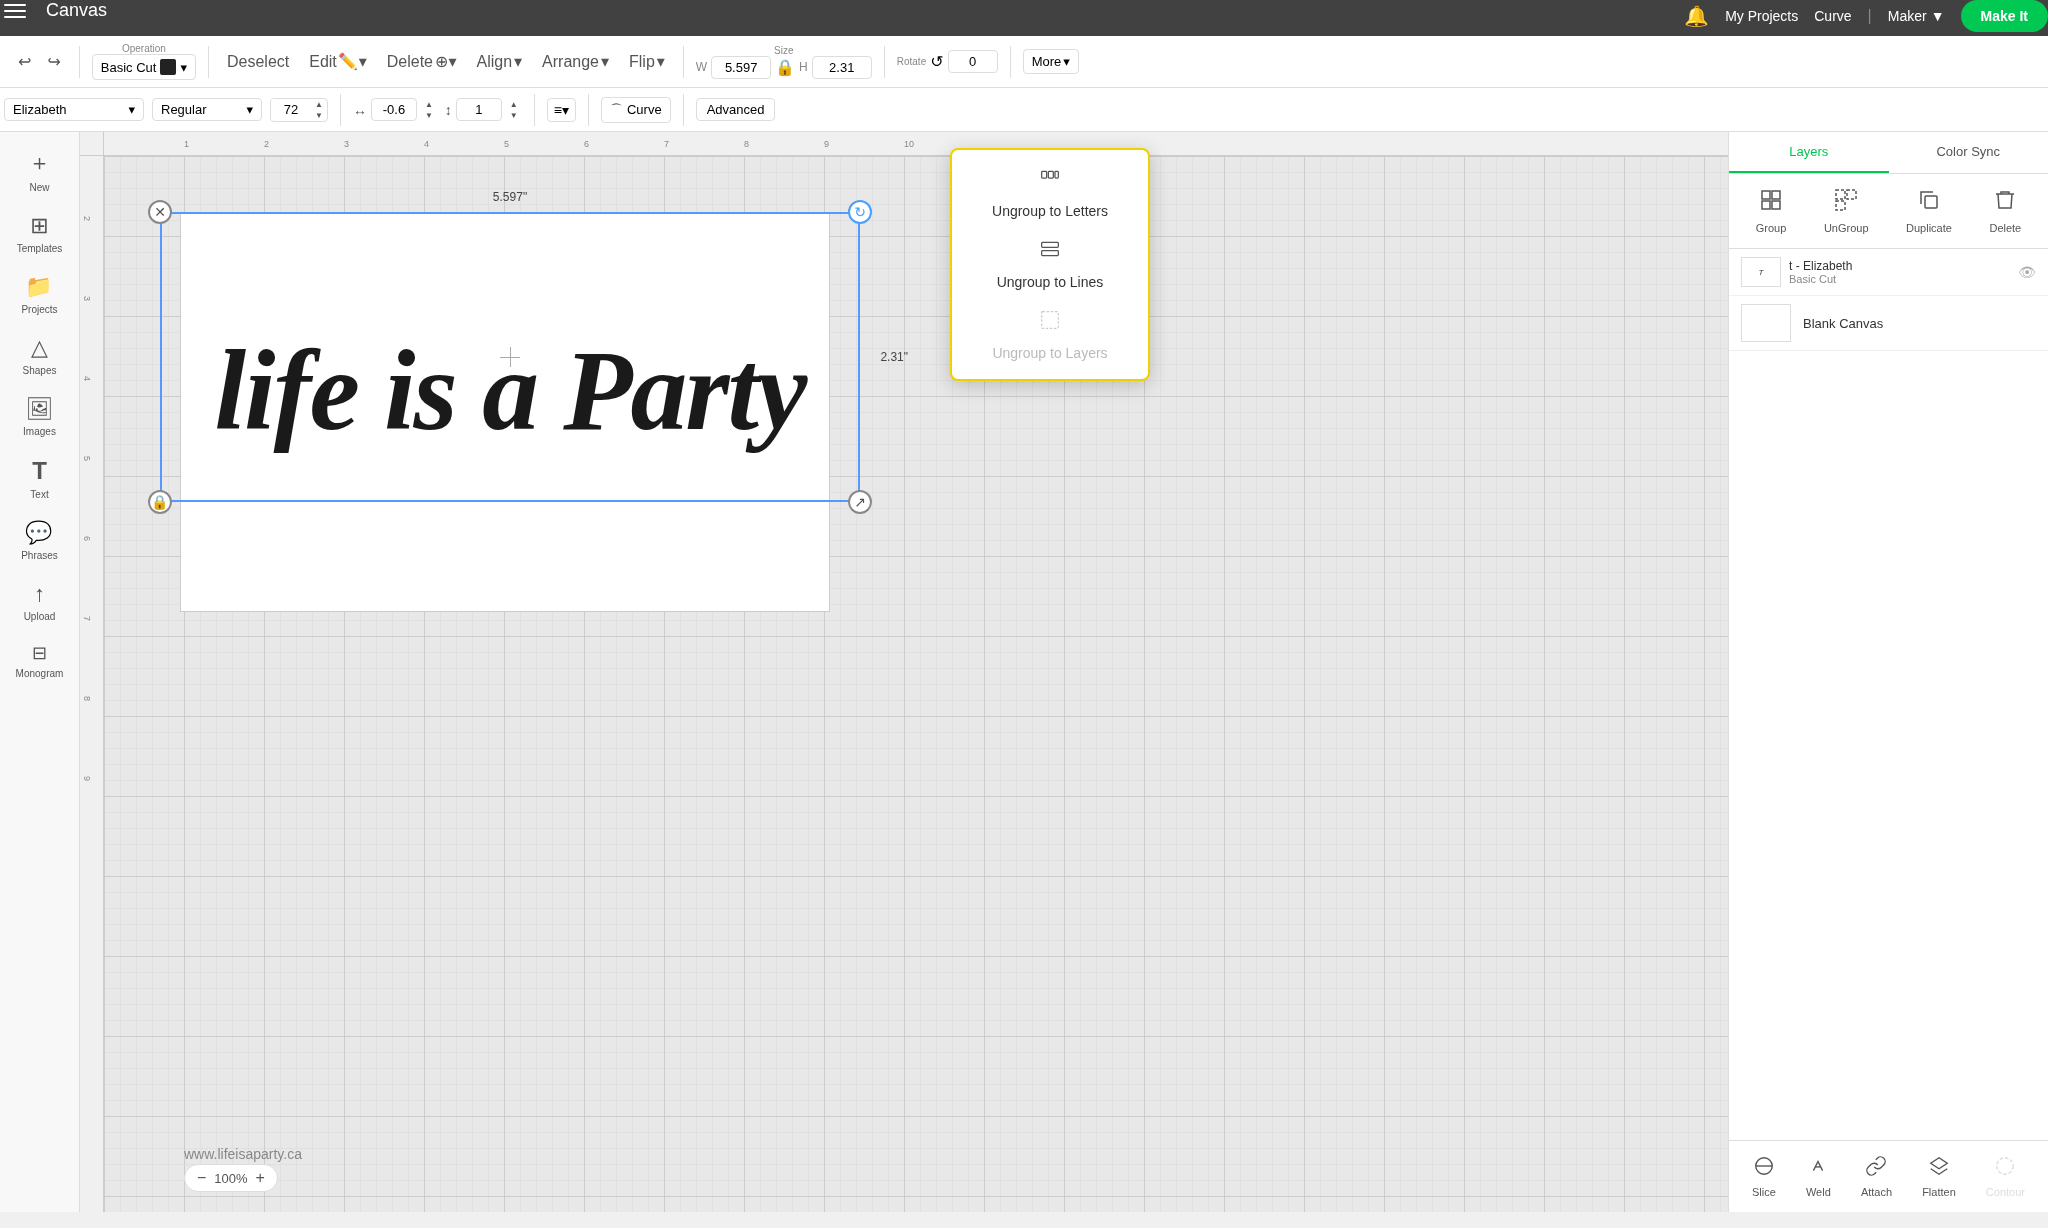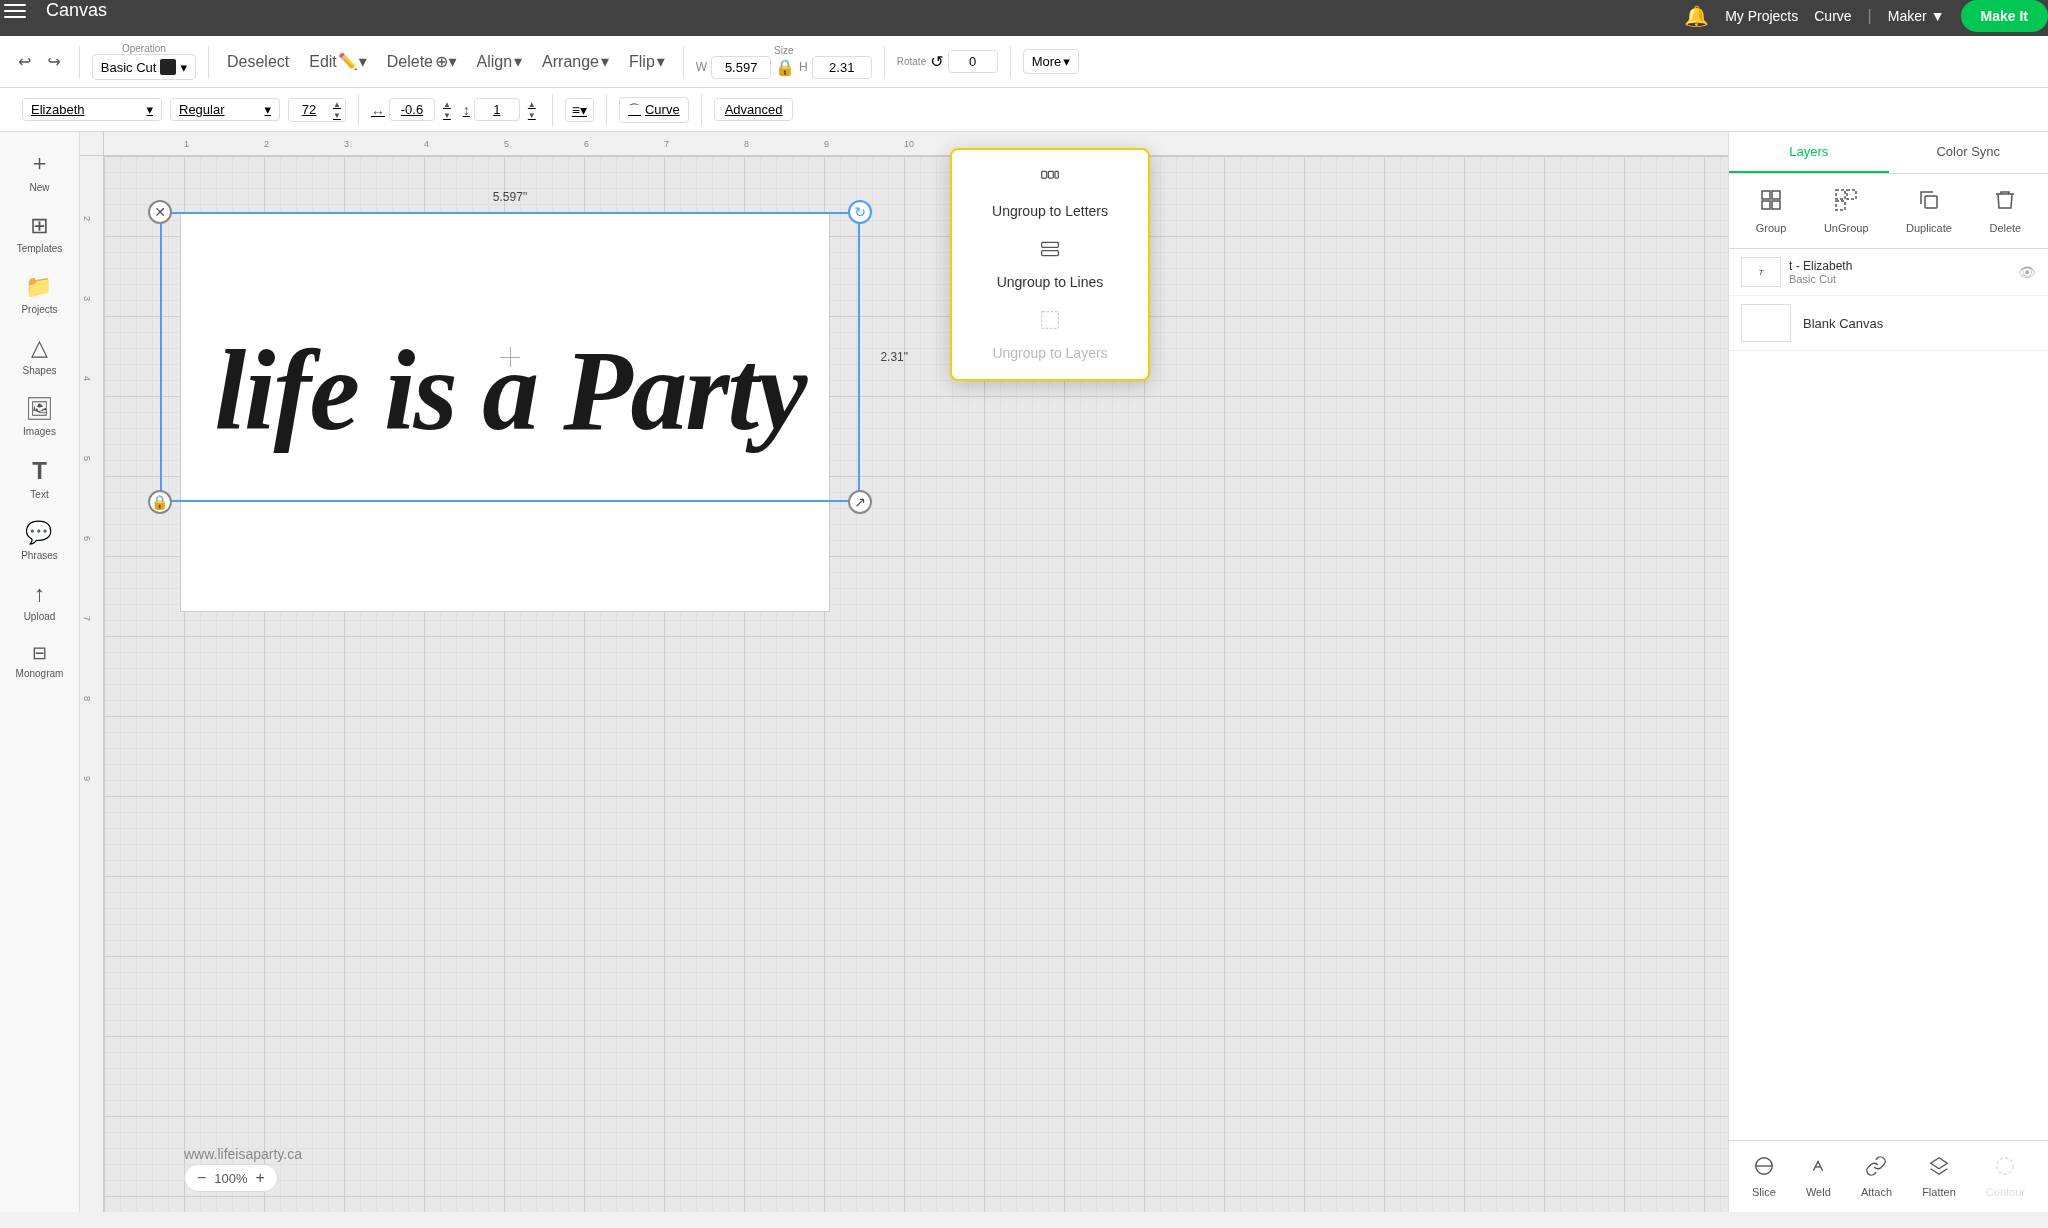--- a/index.html
+++ b/index.html
@@ -36,21 +36,21 @@
     .wh-label { font-size: 12px; color: #888; }
     .wh-input { width: 60px; border: 1px solid #ddd; border-radius: 4px; padding: 3px 6px; font-size: 13px; text-align: center; }
     .lock-icon { font-size: 16px; color: #555; cursor: pointer; }
     .rotate-group { display: flex; align-items: center; gap: 4px; }
     .rotate-label { font-size: 10px; color: #888; }
     .rotate-input { width: 50px; border: 1px solid #ddd; border-radius: 4px; padding: 3px 6px; font-size: 13px; text-align: center; }
     .more-btn { display: flex; align-items: center; gap: 2px; padding: 4px 8px; border: 1px solid #ddd; border-radius: 4px; cursor: pointer; font-size: 13px; background: white; }
 
     
     .font-toolbar {
-      display: flex; align-items: center; background: white; height: 44px; padding: 0 22px; gap: 8px; border-bottom: 1px solid #ddd; text-decoration: underline;
+      display: flex; align-items: center; background: white; height: 44px; padding: 0 4px; gap: 8px; border-bottom: 1px solid #ddd;
     }
     .font-select { width: 140px; border: 1px solid #ddd; border-radius: 4px; padding: 3px 8px; font-size: 13px; cursor: pointer; display: flex; align-items: center; justify-content: space-between; }
     .style-select { width: 110px; border: 1px solid #ddd; border-radius: 4px; padding: 3px 8px; font-size: 13px; cursor: pointer; display: flex; align-items: center; justify-content: space-between; }
     .font-size-ctrl { display: flex; align-items: flex-start; border: 1px solid #ddd; border-radius: 4px; overflow: hidden; }
     .font-size-input { width: 40px; border: none; padding: 3px 6px; font-size: 13px; text-align: center; outline: none; }
     .stepper { display: flex; flex-direction: column; }
     .step-btn { background: none; border: none; cursor: pointer; font-size: 8px; padding: 1px 4px; color: #555; }
     .spacing-ctrl { display: flex; align-items: center; gap: 4px; }
     .spacing-icon { font-size: 14px; color: #555; }
     .spacing-input { width: 46px; border: 1px solid #ddd; border-radius: 4px; padding: 3px 6px; font-size: 13px; text-align: center; }

